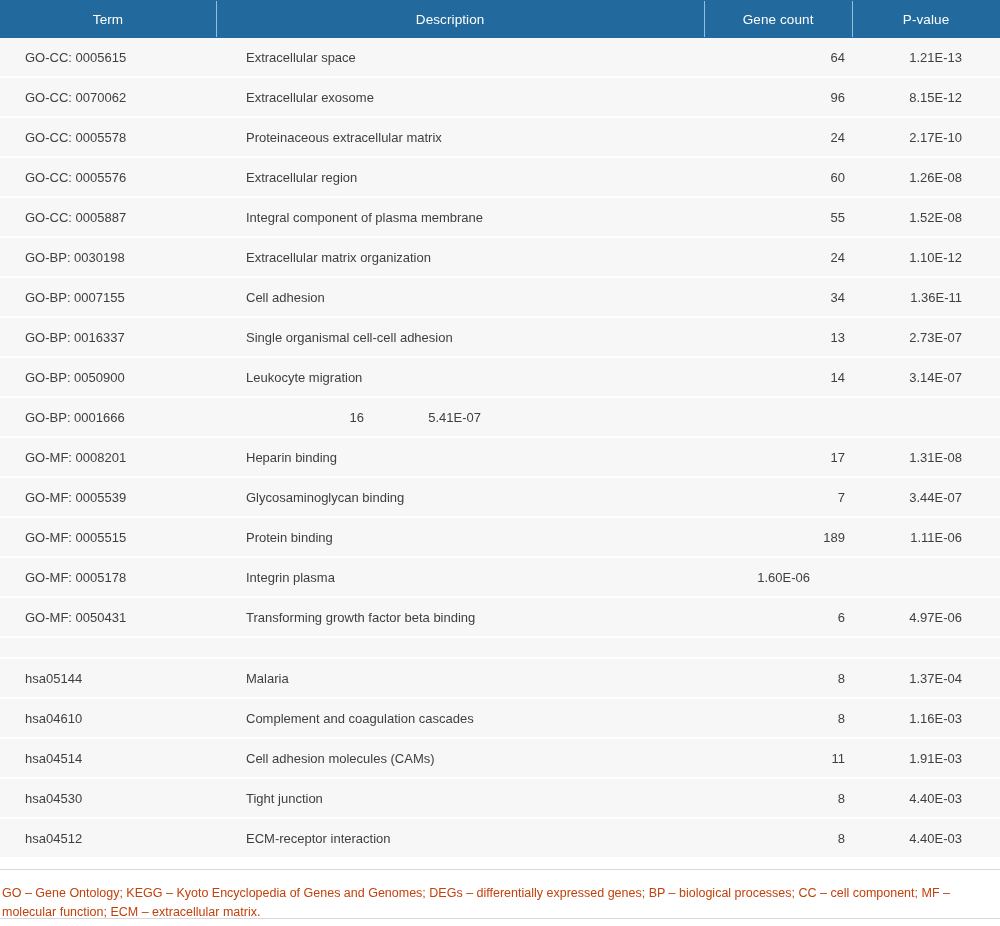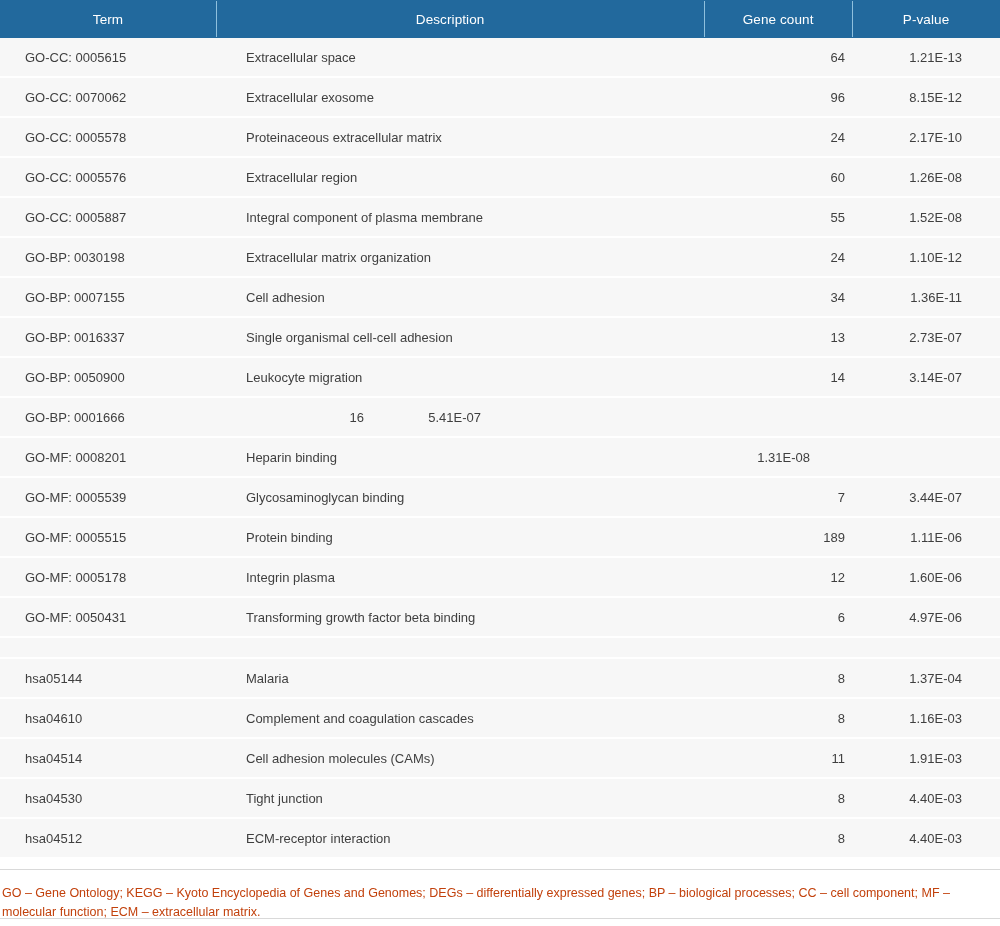--- a/index.html
+++ b/index.html
@@ -169,38 +169,38 @@
         <div class="td pval">3.14E-07</div>
       </div>
       <div class="tr">
         <div class="td term">GO-BP: 0001666</div>
         <div class="td count">16</div>
         <div class="td pval">5.41E-07</div>
       </div>
       <div class="tr">
         <div class="td term">GO-MF: 0008201</div>
         <div class="td desc">Heparin binding</div>
+        <div class="td count">17</div>
         <div class="td pval">1.31E-08</div>
       </div>
       <div class="tr">
         <div class="td term">GO-MF: 0005539</div>
         <div class="td desc">Glycosaminoglycan binding</div>
         <div class="td count">7</div>
         <div class="td pval">3.44E-07</div>
       </div>
       <div class="tr">
         <div class="td term">GO-MF: 0005515</div>
         <div class="td desc">Protein binding</div>
         <div class="td count">189</div>
         <div class="td pval">1.11E-06</div>
       </div>
       <div class="tr">
         <div class="td term">GO-MF: 0005178</div>
         <div class="td desc">Integrin plasma</div>
-        <div class="td count">12</div>
         <div class="td pval">1.60E-06</div>
       </div>
       <div class="tr">
         <div class="td term">GO-MF: 0050431</div>
         <div class="td desc">Transforming growth factor beta binding</div>
         <div class="td count">6</div>
         <div class="td pval">4.97E-06</div>
       </div>
       <div class="tr spacer"></div>
       <div class="tr">

